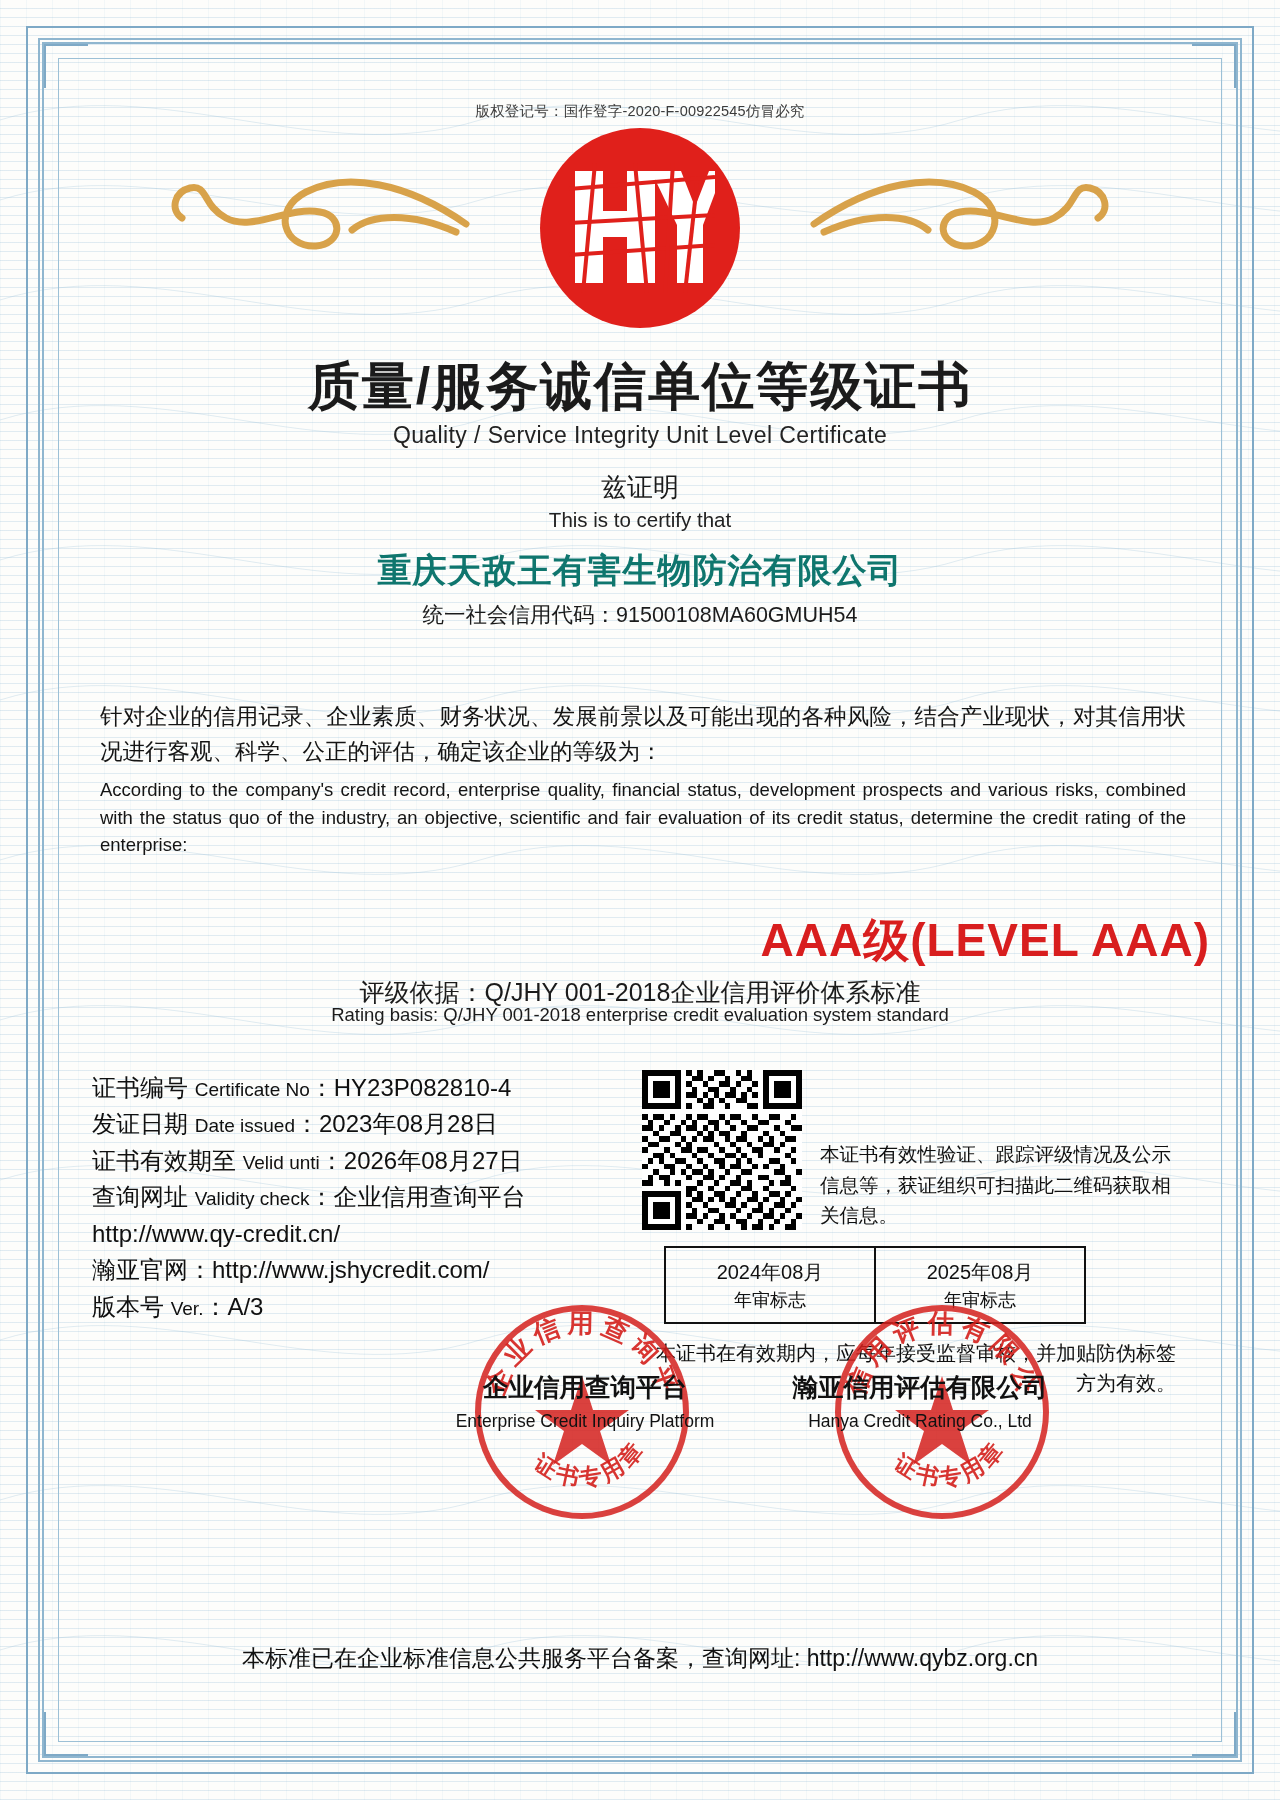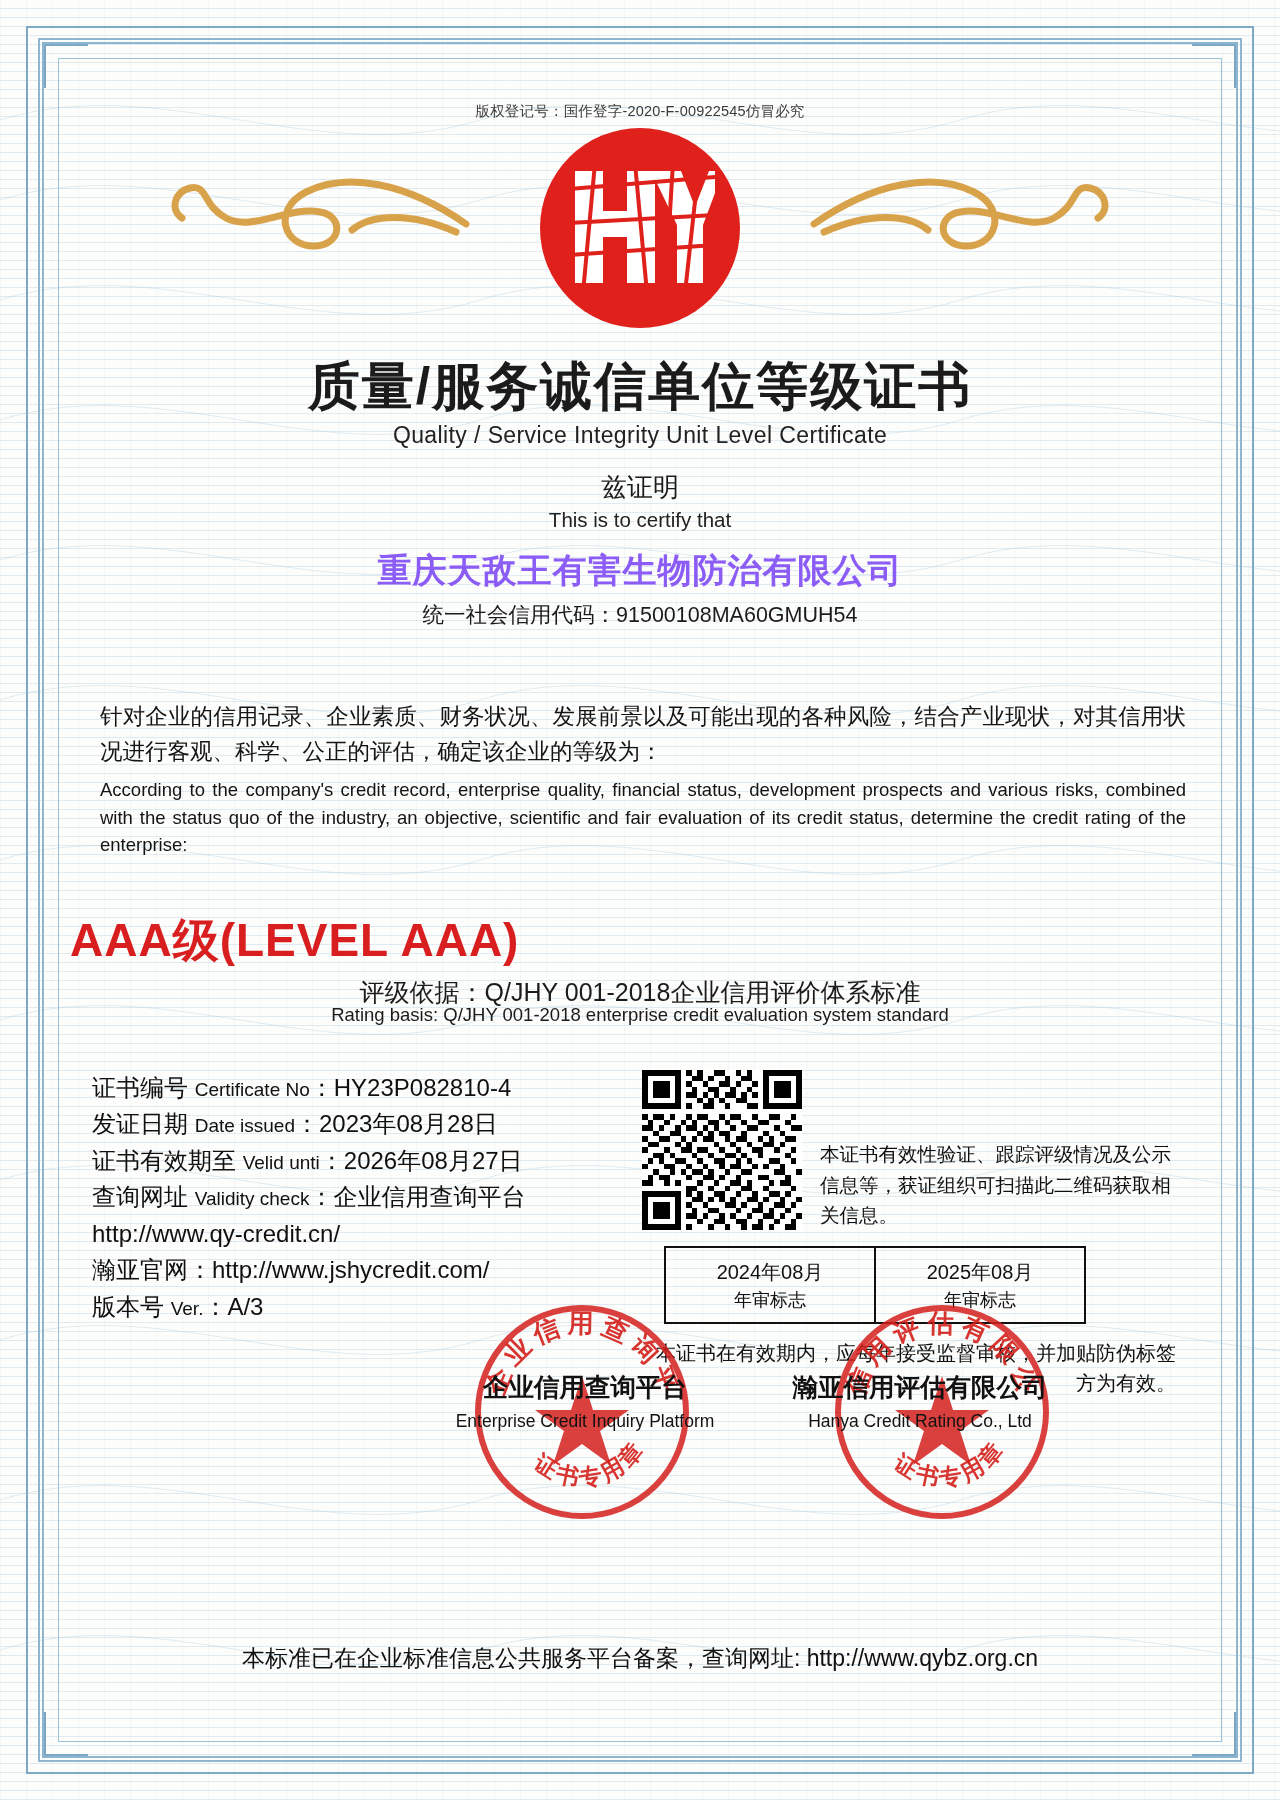--- a/index.html
+++ b/index.html
@@ -35,29 +35,29 @@
   .logo{position:absolute;left:50%;top:58px;transform:translateX(-50%);width:200px;height:200px;border-radius:50%;
         background:#e0201b;display:flex;align-items:center;justify-content:center;}
   .logo svg{display:block;}
 
   .title-cn{position:absolute;top:282px;width:100%;text-align:center;font-size:52px;font-weight:bold;color:#1b1b1b;letter-spacing:2px;}
   .title-en{position:absolute;top:352px;width:100%;text-align:center;font-size:23px;color:#222;letter-spacing:.4px;}
 
   .certify-cn{position:absolute;top:400px;width:100%;text-align:center;font-size:26px;color:#1b1b1b;}
   .certify-en{position:absolute;top:438px;width:100%;text-align:center;font-size:20.5px;color:#222;}
 
-  .company{position:absolute;top:478px;width:100%;text-align:center;font-size:34px;font-weight:bold;color:#8b5cf6;letter-spacing:1px;}
+  .company{position:absolute;top:478px;width:100%;text-align:center;font-size:34px;font-weight:bold;color:#0f766e;letter-spacing:1px;}
   .credit-code{position:absolute;top:530px;width:100%;text-align:center;font-size:21.5px;color:#1b1b1b;}
   .address{position:absolute;top:562px;width:100%;text-align:center;font-size:21.5px;color:#1b1b1b;}
 
   .para{position:absolute;left:30px;right:24px;top:630px;}
   .para .cn{font-size:22.5px;line-height:1.55;color:#141414;text-align:justify;}
   .para .en{font-size:18.5px;line-height:1.5;color:#141414;margin-top:6px;text-align:justify;}
 
-  .level{position:absolute;top:840px;width:100%;text-align:left;font-size:46px;font-weight:bold;color:#d81e1e;letter-spacing:1px;}
+  .level{position:absolute;top:840px;width:100%;text-align:right;font-size:46px;font-weight:bold;color:#d81e1e;letter-spacing:1px;}
   .basis-cn{position:absolute;top:906px;width:100%;text-align:center;font-size:25px;color:#1b1b1b;}
   .basis-en{position:absolute;top:934px;width:100%;text-align:center;font-size:18.5px;color:#1b1b1b;}
 
   
   .details{position:absolute;left:22px;top:1000px;width:640px;}
   .details .row{font-size:24px;color:#101010;line-height:1.52;white-space:nowrap;}
   .details .lbl-en{font-size:19px;}
 
   
   .qr-block{position:absolute;right:28px;top:1000px;width:540px;}

